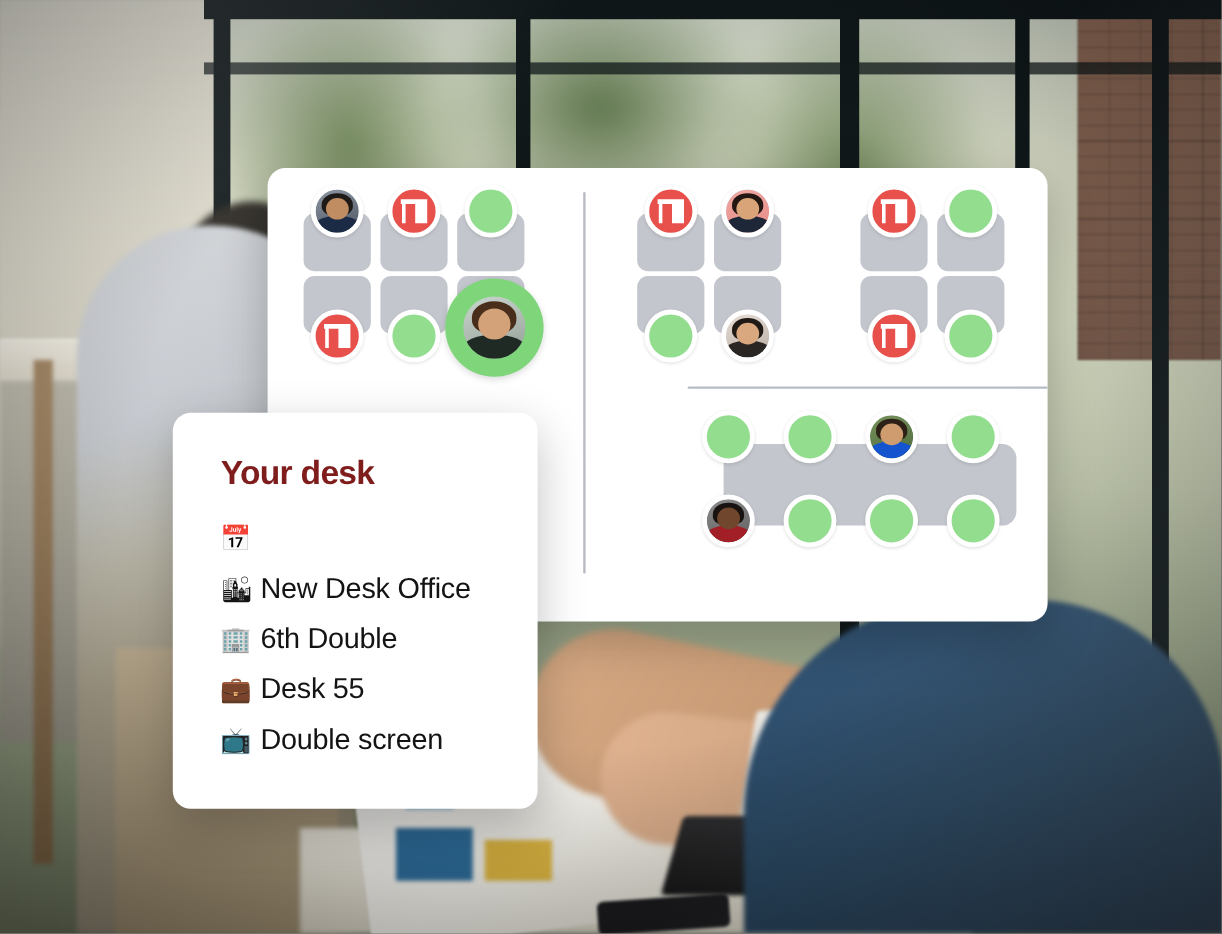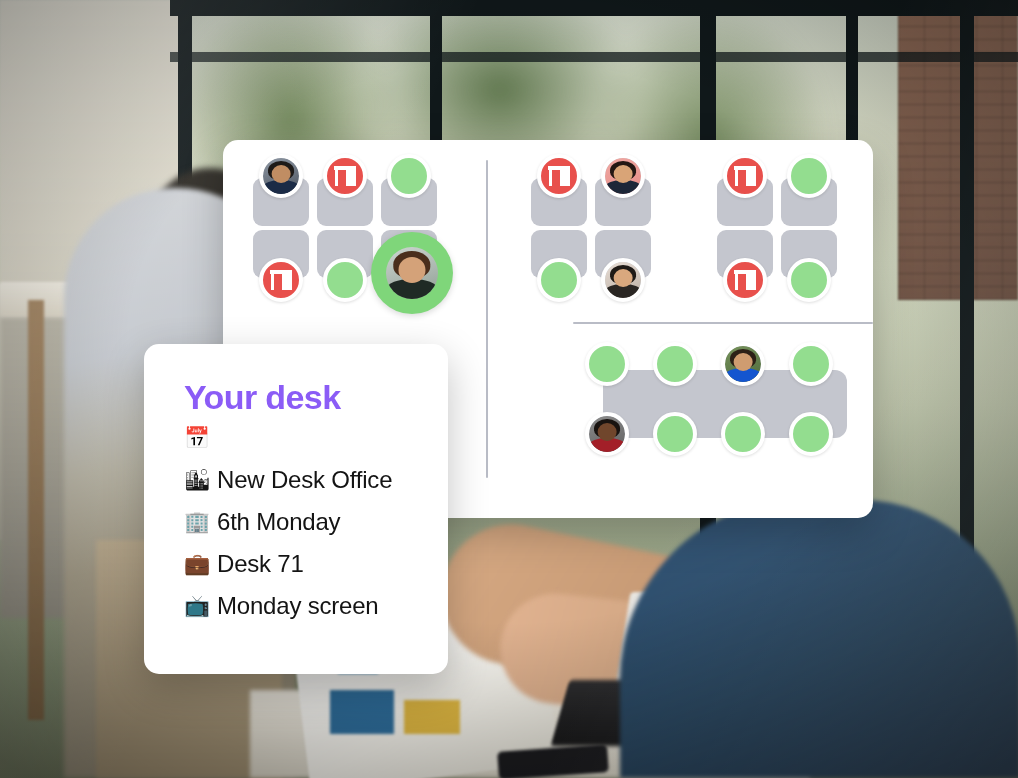--- a/index.html
+++ b/index.html
@@ -224,21 +224,22 @@
   .desk-glyph { width: 24px; height: 22px; display: block; }
 
   
   .deskcard {
     position: absolute; left: 144px; top: 344px; width: 304px; height: 330px;
     background: #ffffff; border-radius: 15px;
     box-shadow: 0 14px 40px rgba(0,0,0,.24);
     padding: 34px 0 0 40px;
   }
   .deskcard h1 {
-    font-size: 34px; font-weight: bold; letter-spacing: -.6px; color: #8b5cf6;
+    font-size: 28px; font-weight: bold; letter-spacing: -.6px; color: #7f1d1d;
+    margin-bottom: 18px;
   }
   .deskcard ul { list-style: none; }
   .deskcard li {
     display: flex; align-items: center; gap: 9px;
     font-size: 24px; color: #141414; line-height: 42px; letter-spacing: -.2px;
   }
   .deskcard li .em { font-size: 21px; width: 24px; text-align: center;
                      font-family: "DejaVu Sans", sans-serif; }
 </style>
 </head>
@@ -434,26 +435,26 @@
     <ul id="desk-details">
         <li>
           <span class="em">📅</span>
         </li>
         <li>
           <span class="em">🏙</span>
           <span>New Desk Office</span>
         </li>
         <li>
           <span class="em">🏢</span>
-          <span>6th Monday</span>
+          <span>6th Double</span>
         </li>
         <li>
           <span class="em">💼</span>
-          <span>Desk 71</span>
+          <span>Desk 55</span>
         </li>
         <li>
           <span class="em">📺</span>
-          <span>Monday screen</span>
+          <span>Double screen</span>
         </li>
       </ul>
   </div>
 
 </div>
 
 </body></html>

